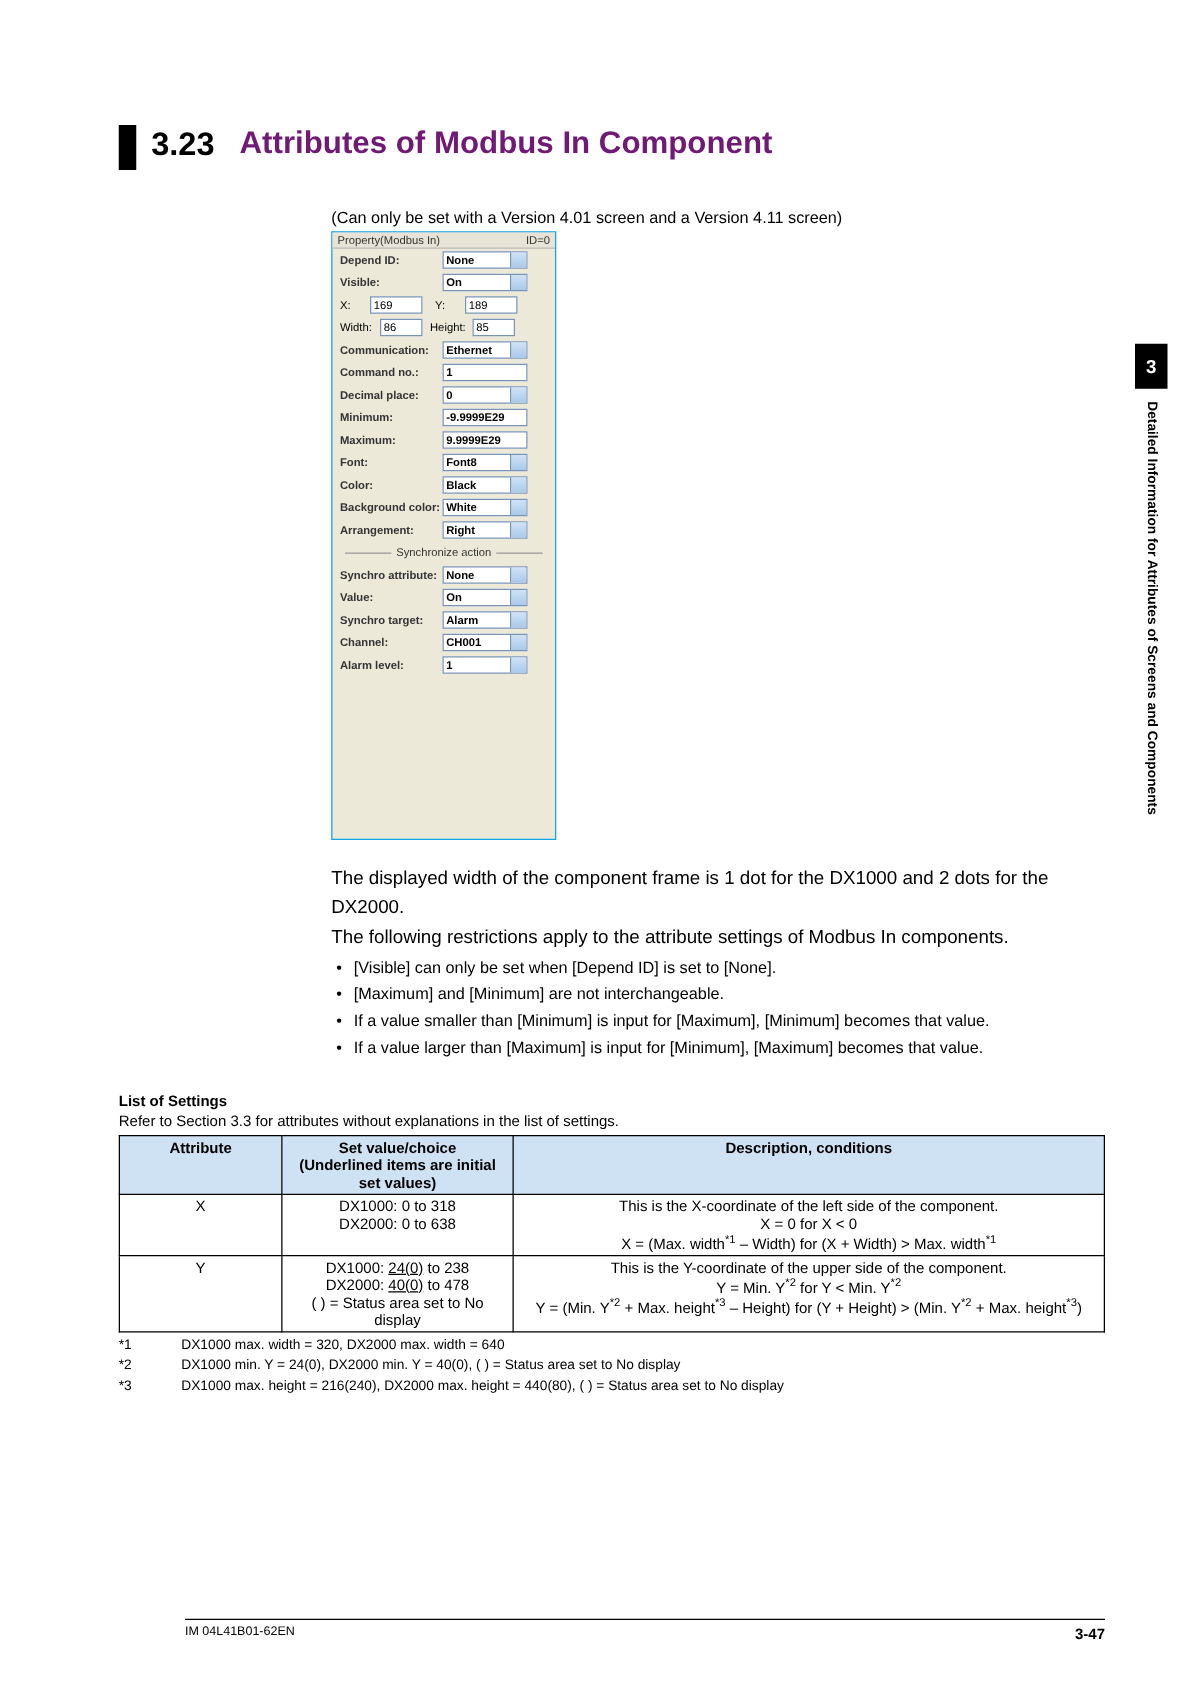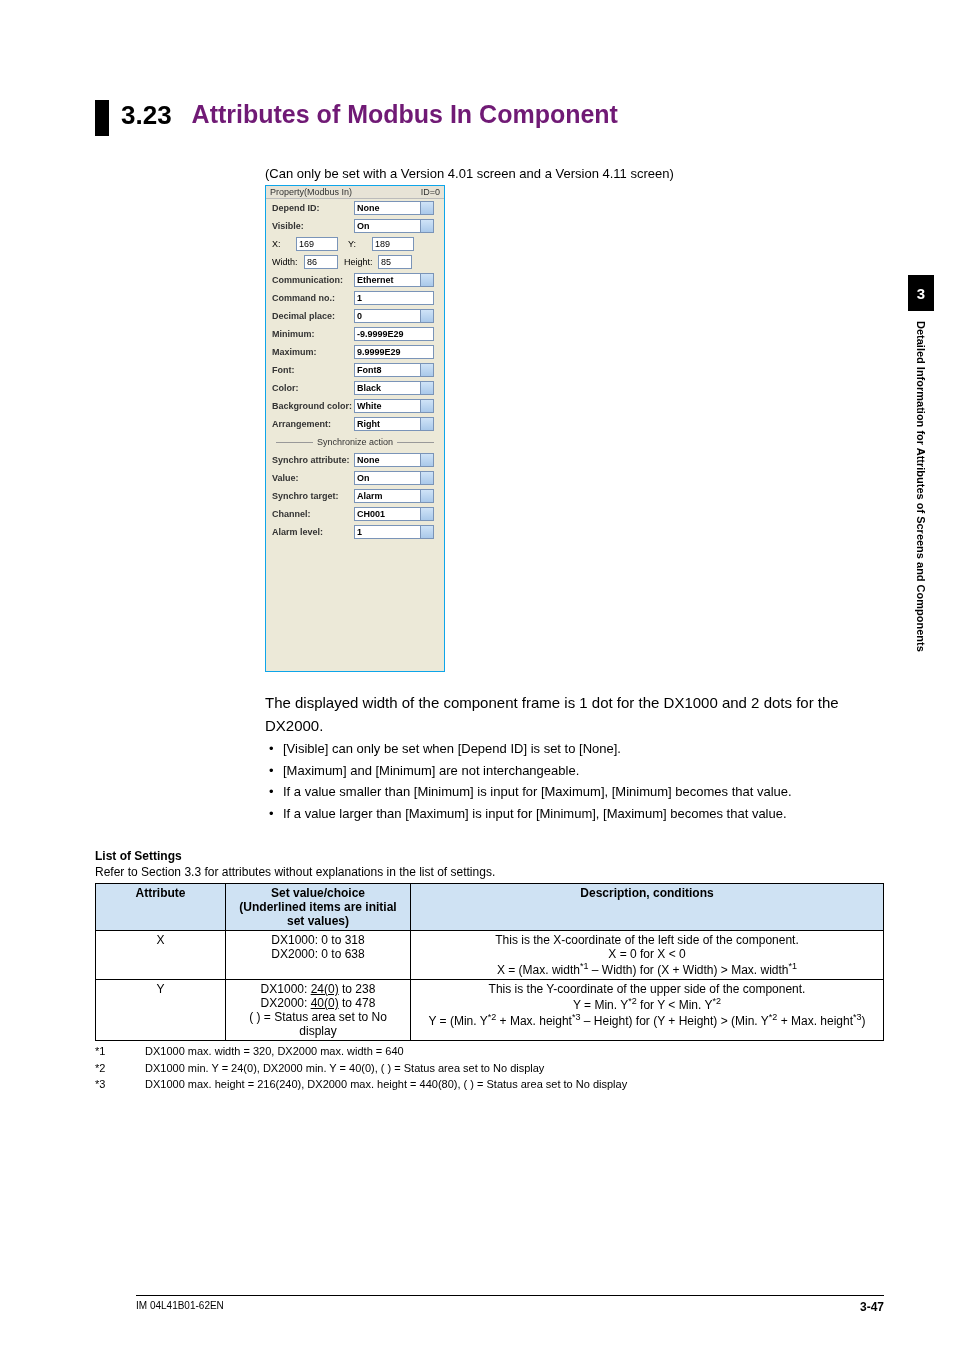--- a/index.html
+++ b/index.html
@@ -76,21 +76,21 @@
   .xy-row .field { flex: 0 0 42px; text-align: center; }
   .field, .select {
     background: #fff;
     border: 1px solid #7a94b8;
     height: 14px;
     font-size: 9px;
     padding: 0 2px;
     display:flex;
     align-items:center;
     justify-content: space-between;
-    width: 80px;
+    width: 68px;
   }
   .select::after {
     content: "";
     width: 12px;
     height: 12px;
     background: linear-gradient(#cfe3f7,#aac9ea);
     border-left:1px solid #7a94b8;
     margin-right:-2px;
     display:flex;align-items:center;justify-content:center;
     position: relative;
@@ -154,21 +154,21 @@
     margin-bottom: 10px;
   }
   .side-text {
     writing-mode: vertical-rl;
     font-weight: bold;
     font-size: 11px;
   }
   .footer {
     position:absolute;
     bottom: 36px;
-    left: 136px;
+    left: 148px;
     right: 70px;
     border-top: 1px solid #000;
     padding-top: 4px;
     display:flex;
     justify-content: space-between;
     font-size: 10px;
   }
   .footer .pg { font-weight: bold; font-size: 12px; }
 </style>
 </head>
@@ -337,20 +337,21 @@
         <span class="lbl">Alarm level:</span>
       <div class="select">
           <span>1</span>
           <span class="arrow"></span>
         </div>
       </div>
   </div>
 
   <div class="body-text">
     <p>The displayed width of the component frame is 1 dot for the DX1000 and 2 dots for the DX2000.</p>
+    <p>The following restrictions apply to the attribute settings of Modbus In components.</p>
   </div>
   <ul class="bullets">
     <li>[Visible] can only be set when [Depend ID] is set to [None].</li>
     <li>[Maximum] and [Minimum] are not interchangeable.</li>
     <li>If a value smaller than [Minimum] is input for [Maximum], [Minimum] becomes that value.</li>
     <li>If a value larger than [Maximum] is input for [Minimum], [Maximum] becomes that value.</li>
   </ul>
 
   <div class="list-heading">List of Settings</div>
   <div class="list-sub">Refer to Section 3.3 for attributes without explanations in the list of settings.</div>

